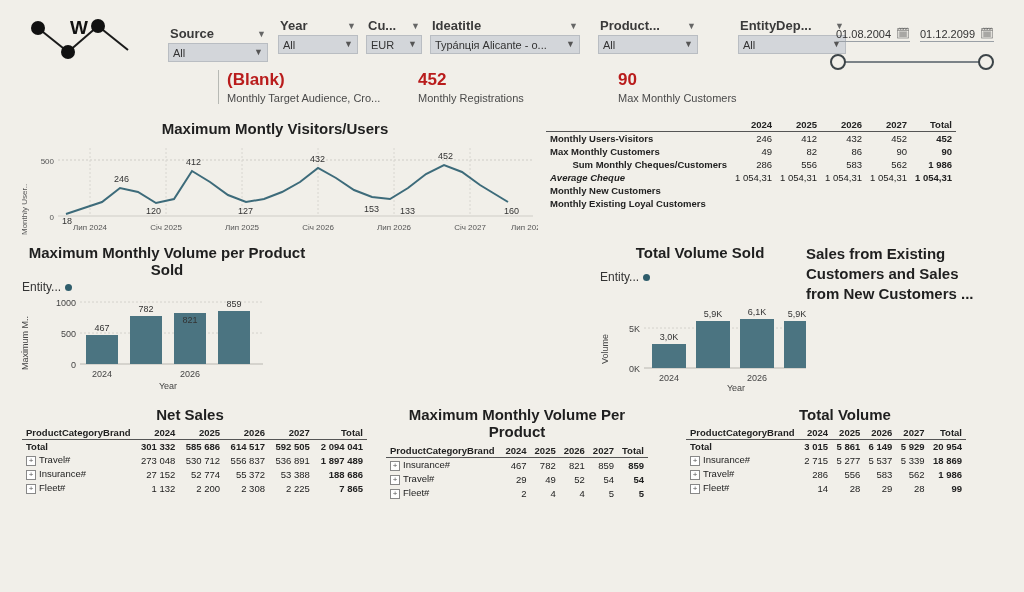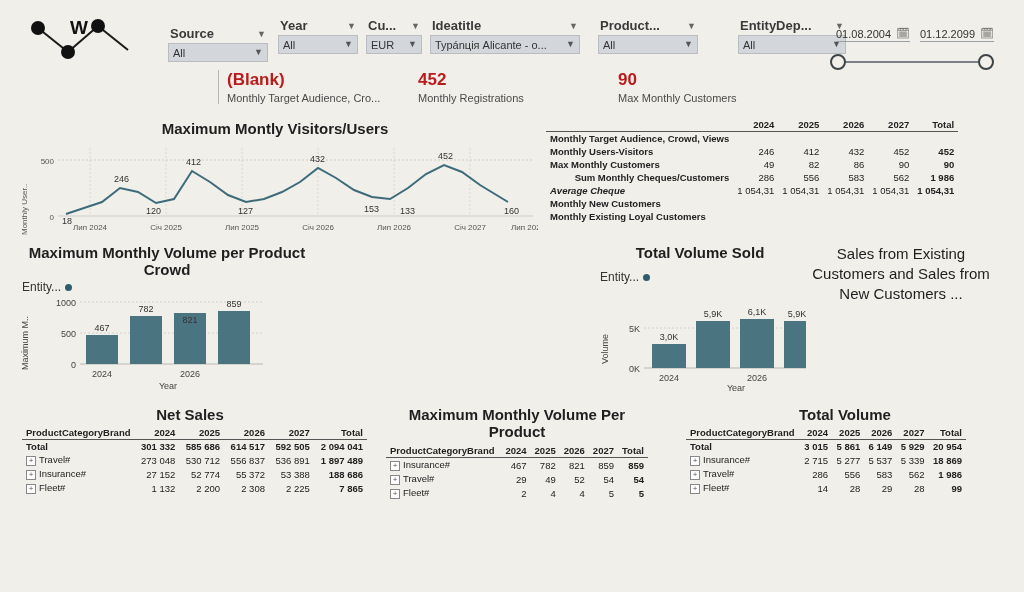--- a/index.html
+++ b/index.html
@@ -68,22 +68,22 @@
           color:#555; background:#fff; }
 
   
   .bar { fill:#4b7481; }
   .barlabel { font-size:9px; fill:#333; }
   .axtxt { font-size:9px; fill:#444; }
   .axtitle { font-size:9px; fill:#444; }
   .legend { position:absolute; font-size:12px; color:#333; display:flex; align-items:center; gap:4px;}
   .legdot { width:7px; height:7px; border-radius:50%; background:#2f5d6b; display:inline-block; }
 
-  .bigtext { position:absolute; font-size:15px; font-weight:normal; color:#1f1f1f;
-             text-align:center; line-height:20px; }
+  .bigtext { position:absolute; font-size:15px; font-weight:bold; color:#1f1f1f;
+             line-height:20px; }
 
   
   .logo { position:absolute; left:20px; top:10px; width:120px; height:56px; }
 </style>
 </head>
 <body>
 
 <div class="logo">
   <svg width="120" height="56" viewBox="0 0 120 56">
     <line x1="18" y1="18" x2="48" y2="42" stroke="#1a1a1a" stroke-width="2"></line>
@@ -243,28 +243,20 @@
         <th class="lft hdrline" style="width:180px;"></th>
         <th class="hdrline">2024</th>
         <th class="hdrline">2025</th>
         <th class="hdrline">2026</th>
         <th class="hdrline">2027</th>
         <th class="hdrline">Total</th>
       </tr>
     </thead>
     <tbody>
       <tr>
-        <td class="lft" style="font-weight:bold;">Monthly Target Audience, Crowd, Views</td>
-        <td></td>
-        <td></td>
-        <td></td>
-        <td></td>
-        <td></td>
-      </tr>
-      <tr>
         <td class="lft" style="font-weight:bold;">Monthly Users-Visitors</td>
         <td>246</td>
         <td>412</td>
         <td>432</td>
         <td>452</td>
         <td style="font-weight:bold;">452</td>
       </tr>
       <tr>
         <td class="lft" style="font-weight:bold;">Max Monthly Customers</td>
         <td>49</td>
@@ -302,21 +294,21 @@
         <td></td>
           <td></td>
         <td></td>
           <td></td>
         <td></td>
       </tr>
     </tbody>
   </table>
 </div>
 
-<div class="ctitle" style="left:22px; top:244px; width:290px;">Maximum Monthly Volume per Product Crowd</div>
+<div class="ctitle" style="left:22px; top:244px; width:290px;">Maximum Monthly Volume per Product Sold</div>
 <div class="legend" style="left:22px; top:280px;">
   <span>Entity...</span>
   <span class="legdot"></span>
 </div>
 
 <svg class="abs" style="left:18px; top:292px;" width="300" height="100">
   <text transform="translate(10,78) rotate(-90)" class="axtitle">Maximum M..</text>
   <text x="58" y="14" class="axtxt" text-anchor="end">1000</text>
   <text x="58" y="45" class="axtxt" text-anchor="end">500</text>
   <text x="58" y="76" class="axtxt" text-anchor="end">0</text>

